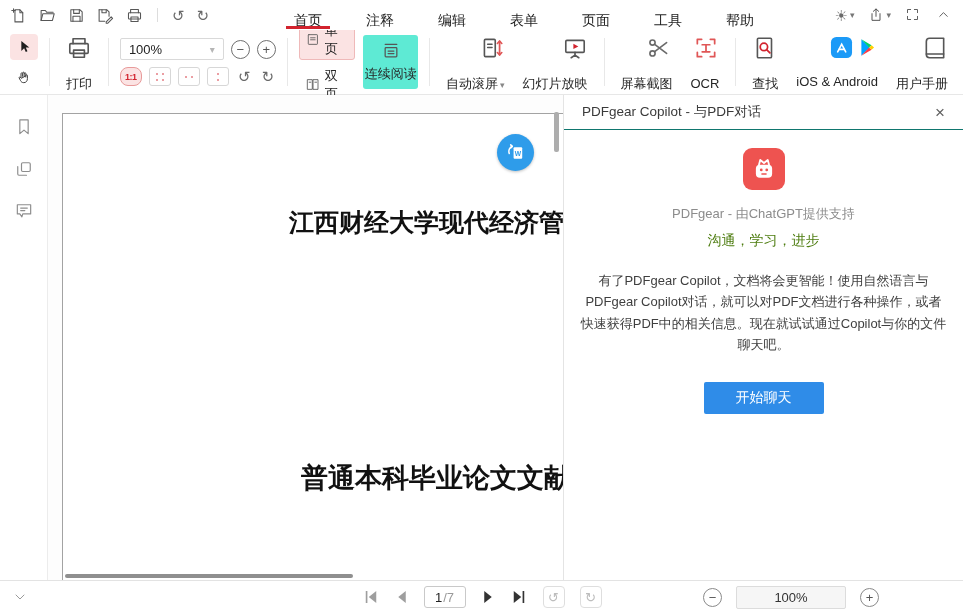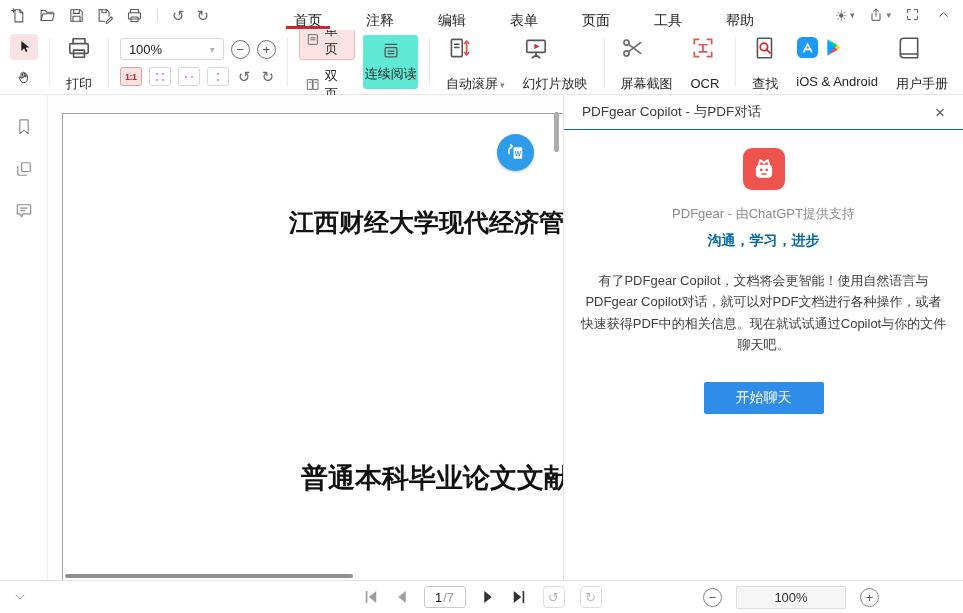--- a/index.html
+++ b/index.html
@@ -20,29 +20,29 @@
   .tb-right { margin-left:auto; display:flex; align-items:center; gap:14px; }
   .tb-right .combo { display:flex; align-items:center; gap:2px; cursor:pointer; }
   .caret { font-size:9px; color:#777; }
 
   
   .toolbar { height:65px; display:flex; align-items:stretch; padding:0 6px; border-bottom:1px solid #e7e7e7; background:#fff; }
   .tg-sep { width:1px; background:#e8e8e8; margin:8px 7px; }
   .sel-col { display:flex; flex-direction:column; justify-content:center; gap:4px; padding:0 4px; }
   .sel-btn { width:28px; height:26px; display:flex; align-items:center; justify-content:center; border-radius:4px; cursor:pointer; }
   .sel-btn.active { background:#fbe3e3; }
-  .tb-item { display:flex; flex-direction:column; align-items:flex-start; justify-content:center; gap:16px; padding:0 9px; font-size:13px; color:#262626; cursor:pointer; white-space:nowrap; }
+  .tb-item { display:flex; flex-direction:column; align-items:flex-end; justify-content:center; gap:16px; padding:0 9px; font-size:13px; color:#262626; cursor:pointer; white-space:nowrap; }
   .tb-item .lbl { line-height:1; }
   .zoom-group { display:flex; flex-direction:column; justify-content:center; gap:7px; padding:0 4px; }
   .zoom-row { display:flex; align-items:center; gap:7px; }
   .zoom-select { width:104px; height:22px; border:1px solid #d9d9d9; border-radius:2px; display:flex; align-items:center; padding:0 8px; font-size:13px; color:#222; cursor:pointer; background:#fff; }
   .zoom-select .caret { margin-left:auto; color:#b5b5b5; font-size:10px; }
   .circle-btn { width:19px; height:19px; border:1.4px solid #6f6f6f; border-radius:50%; display:flex; align-items:center; justify-content:center; font-size:13px; color:#555; cursor:pointer; line-height:1; }
   .fit-btn { width:22px; height:19px; border:1px solid #d7d7d7; border-radius:3px; display:flex; align-items:center; justify-content:center; cursor:pointer; background:#fff; }
-  .fit-btn.active { background:#fbe3e3; border-color:#e89a9a; }
+  .fit-btn.active { background:#fbe3e3; border-color:#e89a9a;border-radius:8px; }
   .one2one { font-size:9px; font-weight:bold; color:#d2232e; letter-spacing:-0.5px; }
   .rot { font-size:15px; color:#6a6a6a; cursor:pointer; padding:0 2px; }
   .vm-group { display:flex; align-items:center; gap:8px; padding:0 4px; }
   .vm-col { display:flex; flex-direction:column; justify-content:center; gap:5px; }
   .vm-row { display:flex; align-items:center; gap:5px; font-size:13px; color:#262626; cursor:pointer; padding:2px 7px; border-radius:3px; }
   .vm-row.active { background:#fbe3e3; border:1px solid #efb9b9; padding:1px 6px; }
   .vm-cont { width:58px; height:54px; background:#5eead4; border-radius:3px; display:flex; flex-direction:column; align-items:center; justify-content:center; gap:4px; font-size:13px; color:#262626; cursor:pointer; align-self:center; }
   .dd-caret { font-size:9px; color:#888; margin-left:2px; }
 
   
@@ -60,21 +60,21 @@
   .hscroll { position:absolute; left:17px; bottom:2px; width:288px; height:4px; background:#8f8f8f; border-radius:2px; }
 
   
   .panel { width:400px; border-left:1px solid #e4e4e4; background:#fff; display:flex; flex-direction:column; }
   .panel-head { height:35px; display:flex; align-items:center; padding:0 18px; border-bottom:1px solid #0f766e; }
   .panel-title { font-size:13.5px; color:#3a3a3a; }
   .panel-close { margin-left:auto; font-size:17px; color:#5f5f5f; cursor:pointer; line-height:1; }
   .panel-body { display:flex; flex-direction:column; align-items:center; padding-top:18px; }
   .bot-icon { width:42px; height:42px; border-radius:9px; background:#ee5350; display:flex; align-items:center; justify-content:center; }
   .powered { margin-top:15px; font-size:13px; color:#8c8c8c; }
-  .tagline { margin-top:9px; font-size:14px; font-weight:bold; color:#0369a1; }
+  .tagline { margin-top:9px; font-size:14px; font-weight:normal; color:#4d7c0f; }
   .copilot-desc { margin-top:20px; padding:0 15px; font-size:13px; color:#3f3f3f; line-height:1.65; text-align:center; }
   .start-btn { margin-top:26px; background:#2f8ce8; color:#fff; font-size:14px; padding:7px 32px; border-radius:2px; border:none; cursor:pointer; }
 
   
   .bottombar { height:33px; border-top:1px solid #e3e3e3; position:relative; background:#fff; display:flex; align-items:center; }
   .bb-left { position:absolute; left:12px; }
   .bb-center { position:absolute; left:50%; transform:translateX(-50%); display:flex; align-items:center; gap:13px; }
   .nav-ico { width:18px; height:18px; cursor:pointer; }
   .page-box { width:42px; height:22px; border:1px solid #c9c9c9; border-radius:3px; background:#fff; display:flex; align-items:center; justify-content:center; font-size:13px; gap:1px; cursor:text; }
   .page-box .cur { color:#222; }

